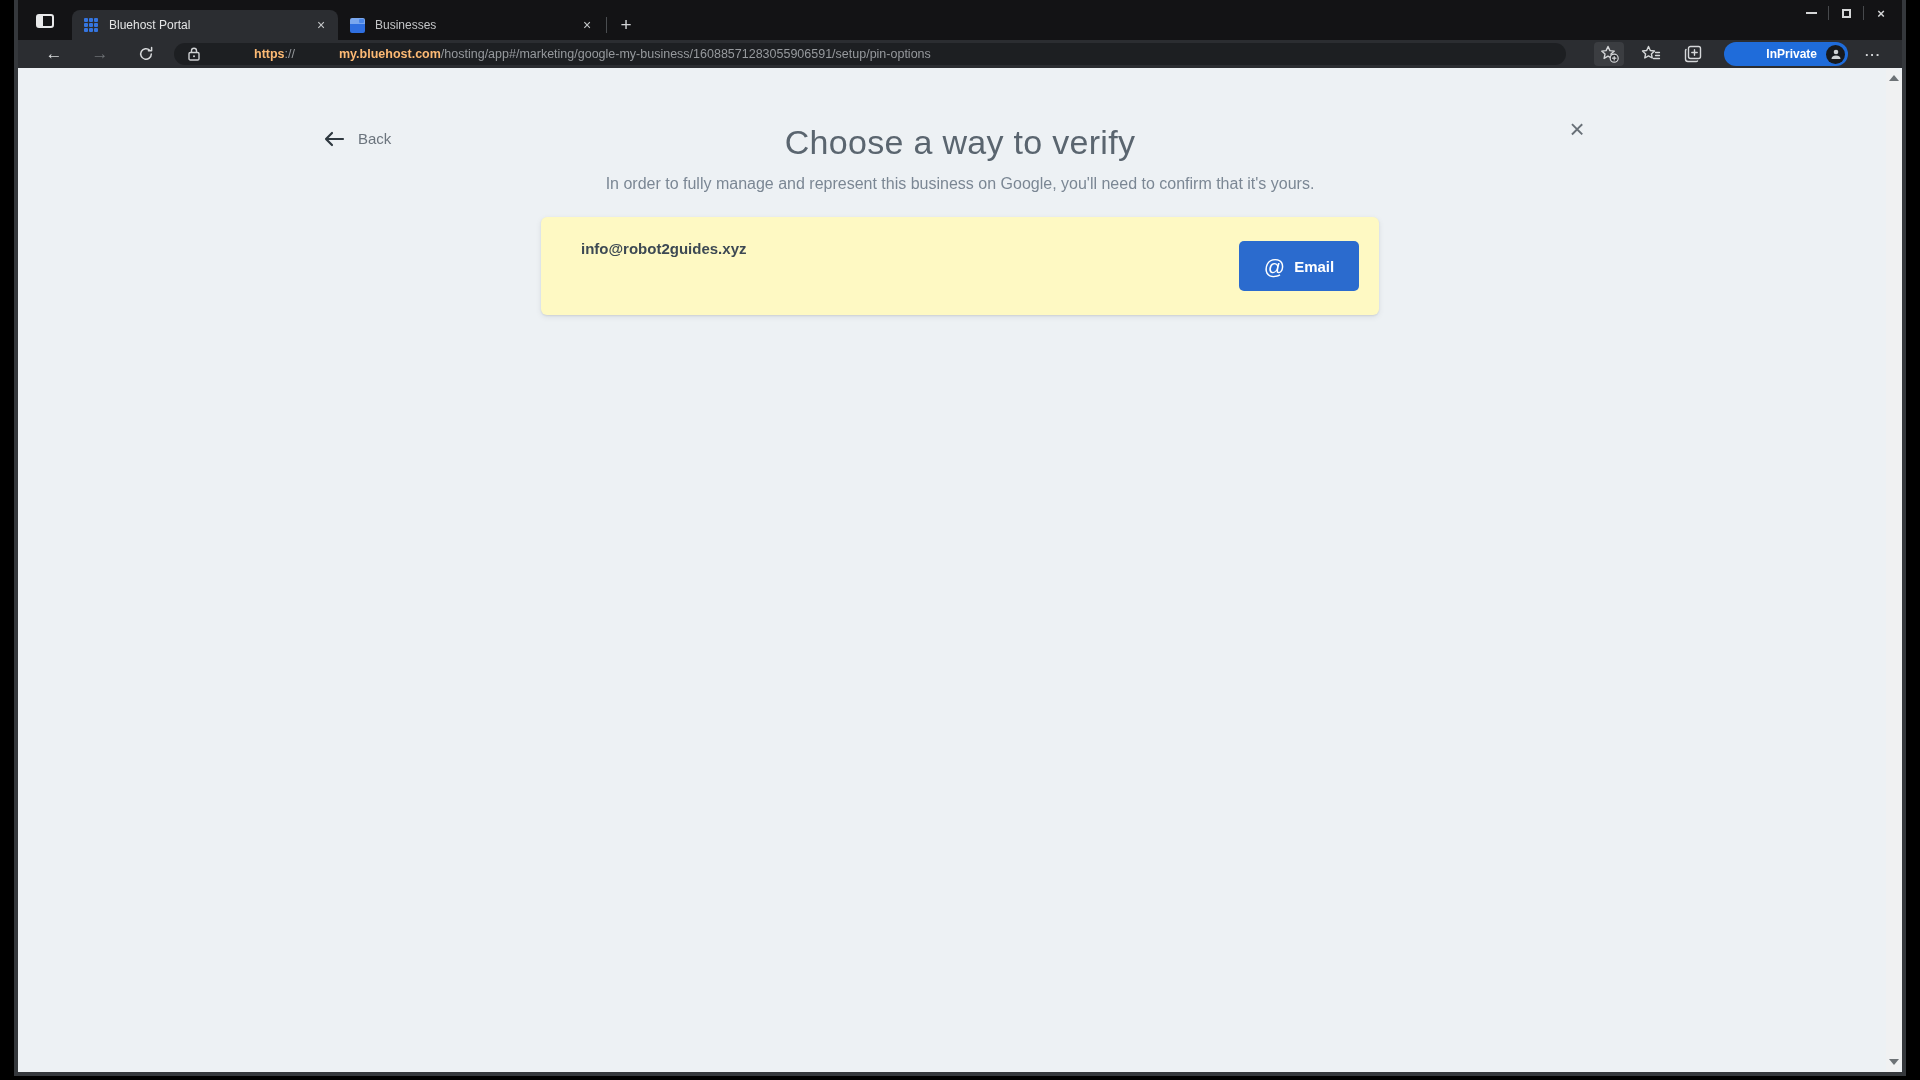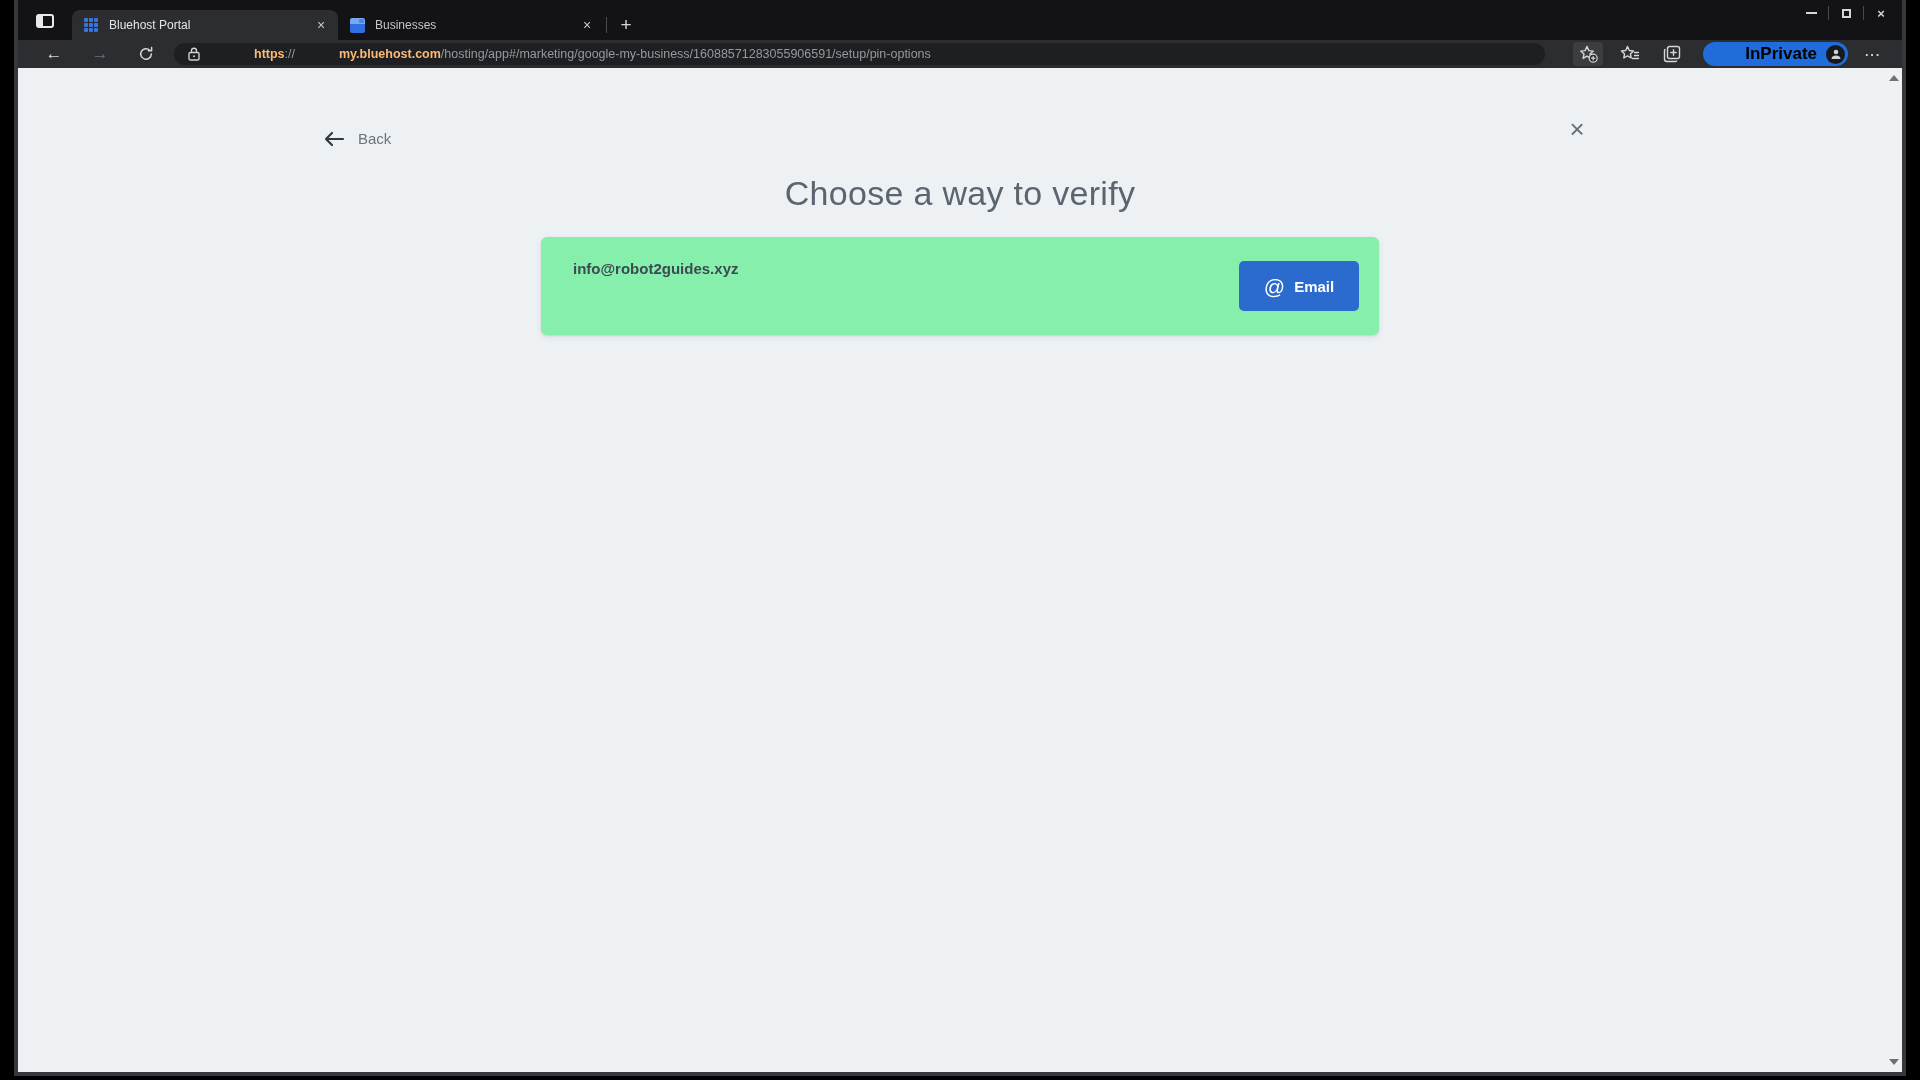--- a/index.html
+++ b/index.html
@@ -97,21 +97,21 @@
   .tool-icons { display:flex; align-items:center; margin-left:16px; }
   .icon-btn {
     width:30px; height:24px; display:flex; align-items:center; justify-content:center;
     cursor:pointer; margin-left:12px; border-radius:4px; flex:none;
   }
   .icon-btn.focused { background:#3b3d41; }
   .inprivate-badge {
     height:24px; background:#1f6cda; border-radius:12px; margin-left:16px;
     display:flex; align-items:center; padding:0 3px 0 14px; cursor:pointer; flex:none;
   }
-  .inprivate-label { color:#000000; font-size:17px; font-weight:bold; margin-right:9px;margin-left:28px; }
+  .inprivate-label { color:#ffffff; font-size:12px; font-weight:bold; margin-right:9px;margin-left:28px; }
   .avatar-circle {
     width:19px; height:19px; border-radius:50%; background:#17191c;
     display:flex; align-items:center; justify-content:center;
   }
   .dots-btn { color:#d4d6d8; font-size:13px; font-weight:bold; letter-spacing:1px; margin-left:10px; }
 
   
   .page { position:relative; height:1004px; background:#edf1f4; overflow:hidden;border-radius:11px; }
   .scrollbar {
     position:absolute; right:0; top:0; bottom:0; width:16px; background:#f0f1f2;
@@ -130,32 +130,32 @@
   .back-link svg { flex:none; }
   .back-label { font-size:15px; color:#6b747d; margin-left:13px; }
 
   .page-close {
     position:absolute; left:1542px; top:44px; width:34px; height:34px;
     display:flex; align-items:center; justify-content:center;
     font-size:26px; color:#687077; cursor:pointer; font-weight:400;
   }
 
   .page-title {
-    margin:8px; padding-top:98px; text-align:center;
+    margin:0; padding-top:55px; text-align:center;
     font-size:34px; font-weight:400; color:#5a656f; letter-spacing:0.3px;
   }
   .page-subtitle {
     margin:13px 0 0; text-align:center; font-size:16px; color:#7b8794;
   }
 
   .verify-card {
     width:838px; height:98px; margin:24px auto 0;
-    background:#86efac; border-radius:6px;
+    background:#fef9c3; border-radius:6px;
     box-shadow:0 1px 2px rgba(30,40,50,.10), 0 2px 6px rgba(30,40,50,.08);
-    position:relative; padding:23px 32px;
+    position:relative; padding:23px 40px;
   }
   .card-email { font-size:15px; font-weight:bold; color:#3d4953; }
   .card-desc { margin-top:11px; font-size:15px; color:#5d6a76; }
   .email-btn {
     position:absolute; right:20px; top:24px;
     width:120px; height:50px; background:#2b6bce; border:none; border-radius:5px;
     color:#fff; display:flex; align-items:center; justify-content:center;
     cursor:pointer; gap:9px;
   }
   .email-at { font-size:21px; font-weight:400; line-height:1; }
@@ -268,20 +268,21 @@
     <div class="back-link">
       <svg width="22" height="16" viewBox="0 0 22 16">
         <path d="M20 8 H3 M9 2 L3 8 L9 14" fill="none" stroke="#2f3940" stroke-width="2.2" stroke-linecap="round" stroke-linejoin="round"></path>
       </svg>
       <span class="back-label">Back</span>
     </div>
 
     <div class="page-close">×</div>
 
     <h1 class="page-title">Choose a way to verify</h1>
+    <p class="page-subtitle">In order to fully manage and represent this business on Google, you'll need to confirm that it's yours.</p>
 
     <div class="verify-card">
       <div class="card-email">info@robot2guides.xyz</div>
       <button class="email-btn">
         <span class="email-at">@</span>
         <span class="email-label">Email</span>
       </button>
     </div>
 
     <div class="scrollbar">

